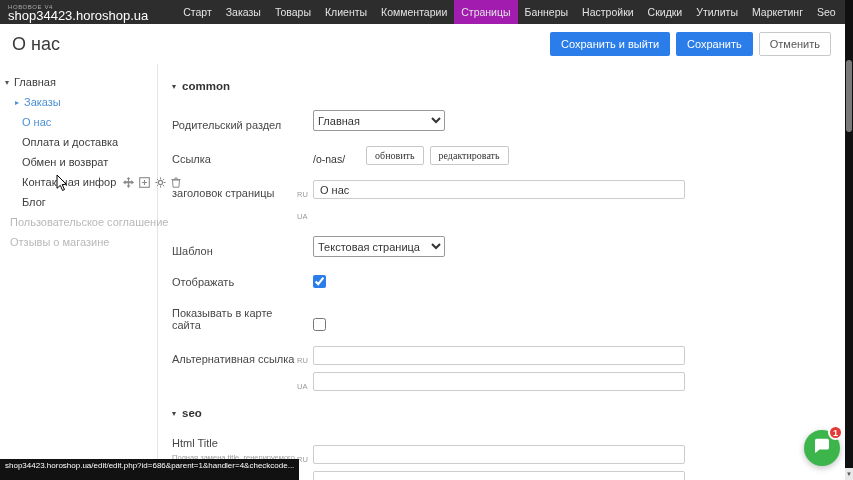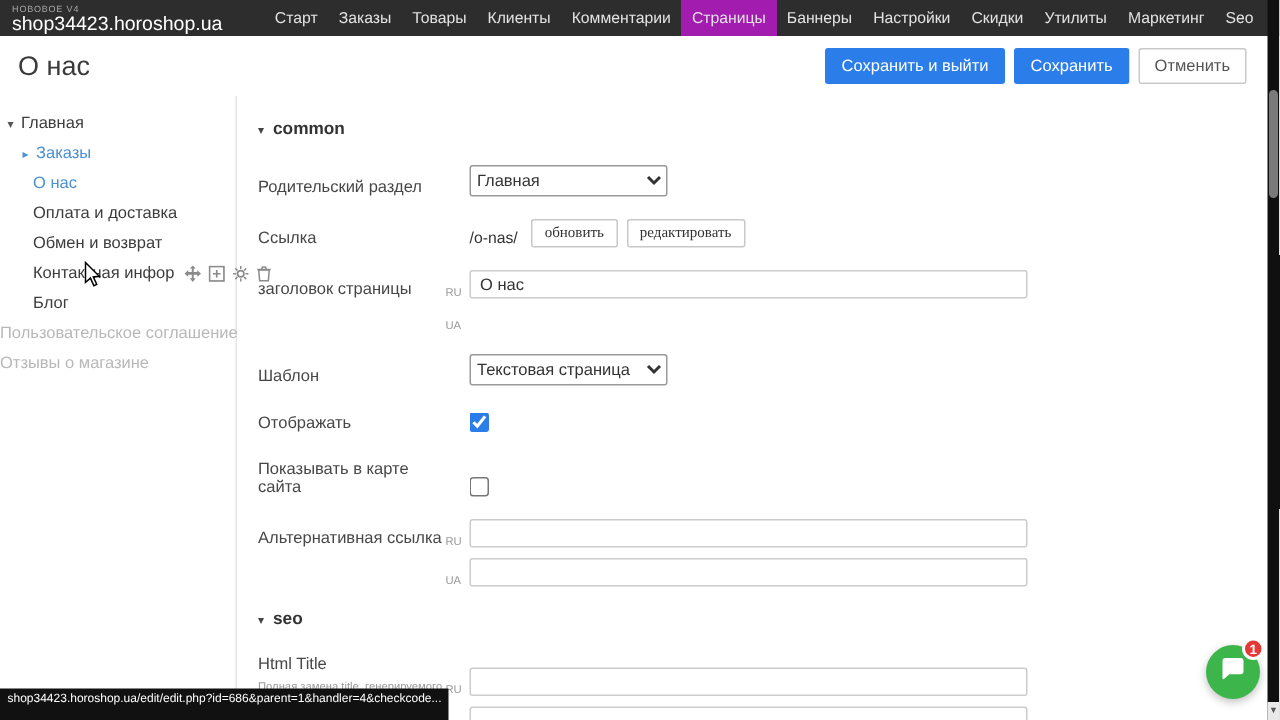--- a/index.html
+++ b/index.html
@@ -24,42 +24,42 @@
   .btn-default { background:#fff; border-color:#c9c9c9; color:#555; }
 
   
   .main { position:absolute; top:64px; left:0; width:845px; height:416px; display:flex; }
   .sidebar { width:158px; flex-shrink:0; border-right:1px solid #e4e4e4; padding-top:8px; }
   .tree-item { height:20px; display:flex; align-items:center; font-size:11px; color:#3c3c3c; cursor:pointer; white-space:nowrap; }
   .tree-item .chev { font-size:8px; color:#555; margin-right:5px; }
   .tree-item.root { padding-left:5px; }
   .tree-item.lvl1 { padding-left:15px; }
   .tree-item.child { padding-left:22px; }
-  .tree-item.rootplain { padding-left:0; }
+  .tree-item.rootplain { padding-left:10px; }
   .tree-item.link, .tree-item.active { color:#4a90d2; }
   .tree-item.link .chev { color:#4a90d2; }
   .tree-item.muted { color:#b8b8b8; }
   .row-icons { display:flex; align-items:center; gap:5px; margin-left:7px; }
   .row-icons svg { display:block; }
 
   
   .content { flex:1; padding:16px 0 0 14px; position:relative; }
   .section-head { display:flex; align-items:center; gap:6px; margin-bottom:18px; cursor:pointer; }
   .section-head .s-chev { font-size:8px; color:#444; }
   .section-head .s-title { font-size:11.5px; font-weight:bold; color:#333; }
   .section-head.second { margin-top:16px; margin-bottom:14px; }
 
   .form-row { display:flex; align-items:flex-end; margin-bottom:15px; }
   .form-row.pair-top { margin-bottom:7px; }
   .f-label { width:125px; flex-shrink:0; font-size:11px; color:#474747; padding-top:4px; line-height:12px; }
   .f-hint { font-size:7.5px; color:#9a9a9a; margin-top:3px; width:128px; white-space:nowrap; overflow:hidden; }
   .f-gutter { width:16px; flex-shrink:0; font-size:7.5px; color:#999; padding-top:6px; }
   input.text { width:372px; height:19px; border:1px solid #ccc; border-radius:2px; font-size:11px; padding:0 6px; color:#333; font-family:inherit; }
   select.sel { height:21px; min-width:132px; font-size:11px; color:#333; border:1px solid #999; background:#fff; border-radius:2px; font-family:inherit; }
-  .link-val { font-size:10.5px; color:#333; padding-top:4px; margin-right:9px; }
+  .link-val { font-size:10.5px; color:#333; padding-top:4px; margin-right:21px; }
   .mini-btn { font-size:10px; border:1px solid #c8c8c8; background:#fff; border-radius:2px; padding:3px 8px; margin-right:6px; color:#333; cursor:pointer; font-family:Liberation Serif, serif; }
   input.cb { width:13px; height:13px; margin-top:3px; accent-color:#2b7de9; }
 
   
   .statusbar { position:absolute; left:0; bottom:0; height:21px; background:#111; color:#fff; font-size:8px; line-height:13px; padding:0 5px; white-space:nowrap; z-index:30; }
 
   
   .chat { position:absolute; right:13px; bottom:14px; width:36px; height:36px; border-radius:50%; background:#3cb54a; box-shadow:0 2px 6px rgba(0,0,0,.25); display:flex; align-items:center; justify-content:center; cursor:pointer; z-index:25; }
   .chat-badge { position:absolute; top:-5px; right:-3px; width:15px; height:15px; border-radius:50%; background:#e53935; color:#fff; font-size:9px; font-weight:bold; display:flex; align-items:center; justify-content:center; border:2px solid #fff; }
 

